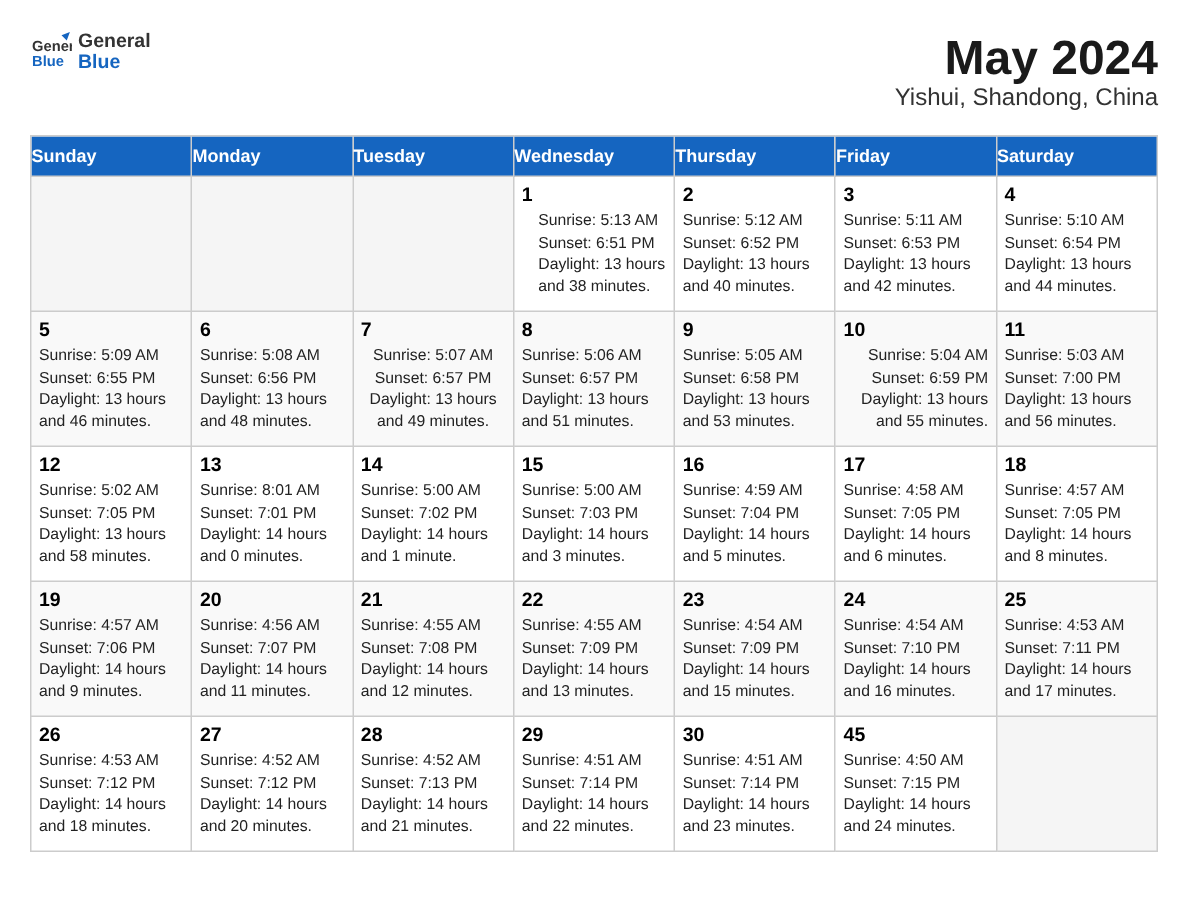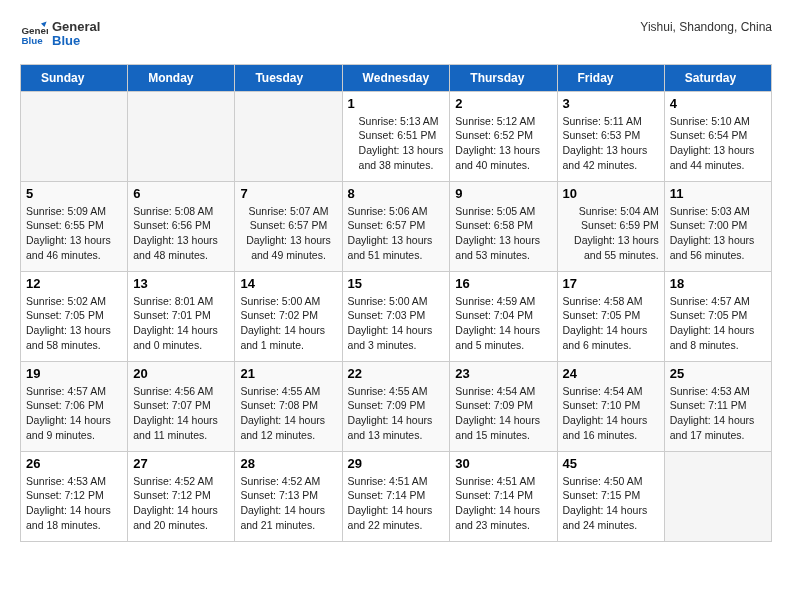--- a/index.html
+++ b/index.html
@@ -27,32 +27,32 @@
     }
     .title-section {
       text-align: right;
     }
     .month-title {
       font-size: 32px;
       font-weight: bold;
       color: #1a1a1a;
     }
     .location {
-      font-size: 12px;
+      font-size: 16px;
       color: #333;
     }
     .calendar {
       width: 100%;
       border-collapse: collapse;
       font-size: 11px;
     }
     .calendar th {
       background: #1565c0;
       color: #fff;
-      padding: 6px 20px;
+      padding: 6px 0;
       text-align: left;
       font-size: 12px;
       font-weight: bold;
       border: 1px solid #ccc;
     }
     .calendar td {
       border: 1px solid #ccc;
       padding: 4px 5px;
       vertical-align: top;
       height: 90px;
@@ -86,20 +86,21 @@
       <text x="2" y="20" font-size="14" font-weight="bold" fill="#333">General</text>
       <text x="2" y="34" font-size="14" font-weight="bold" fill="#1565c0">Blue</text>
       <polygon points="30,5 40,15 35,10 38,2" fill="#1565c0"></polygon>
     </svg>
     <div>
       <div style="font-size:13px; font-weight:bold; color:#333; line-height:1.1;">General</div>
       <div style="font-size:13px; font-weight:bold; color:#1565c0; line-height:1.1;">Blue</div>
     </div>
   </div>
   <div class="title-section">
+    <div class="month-title">May 2024</div>
     <div class="location">Yishui, Shandong, China</div>
   </div>
 </div>
 
 <table class="calendar">
   <thead>
     <tr>
       <th>Sunday</th>
       <th>Monday</th>
       <th>Tuesday</th>

